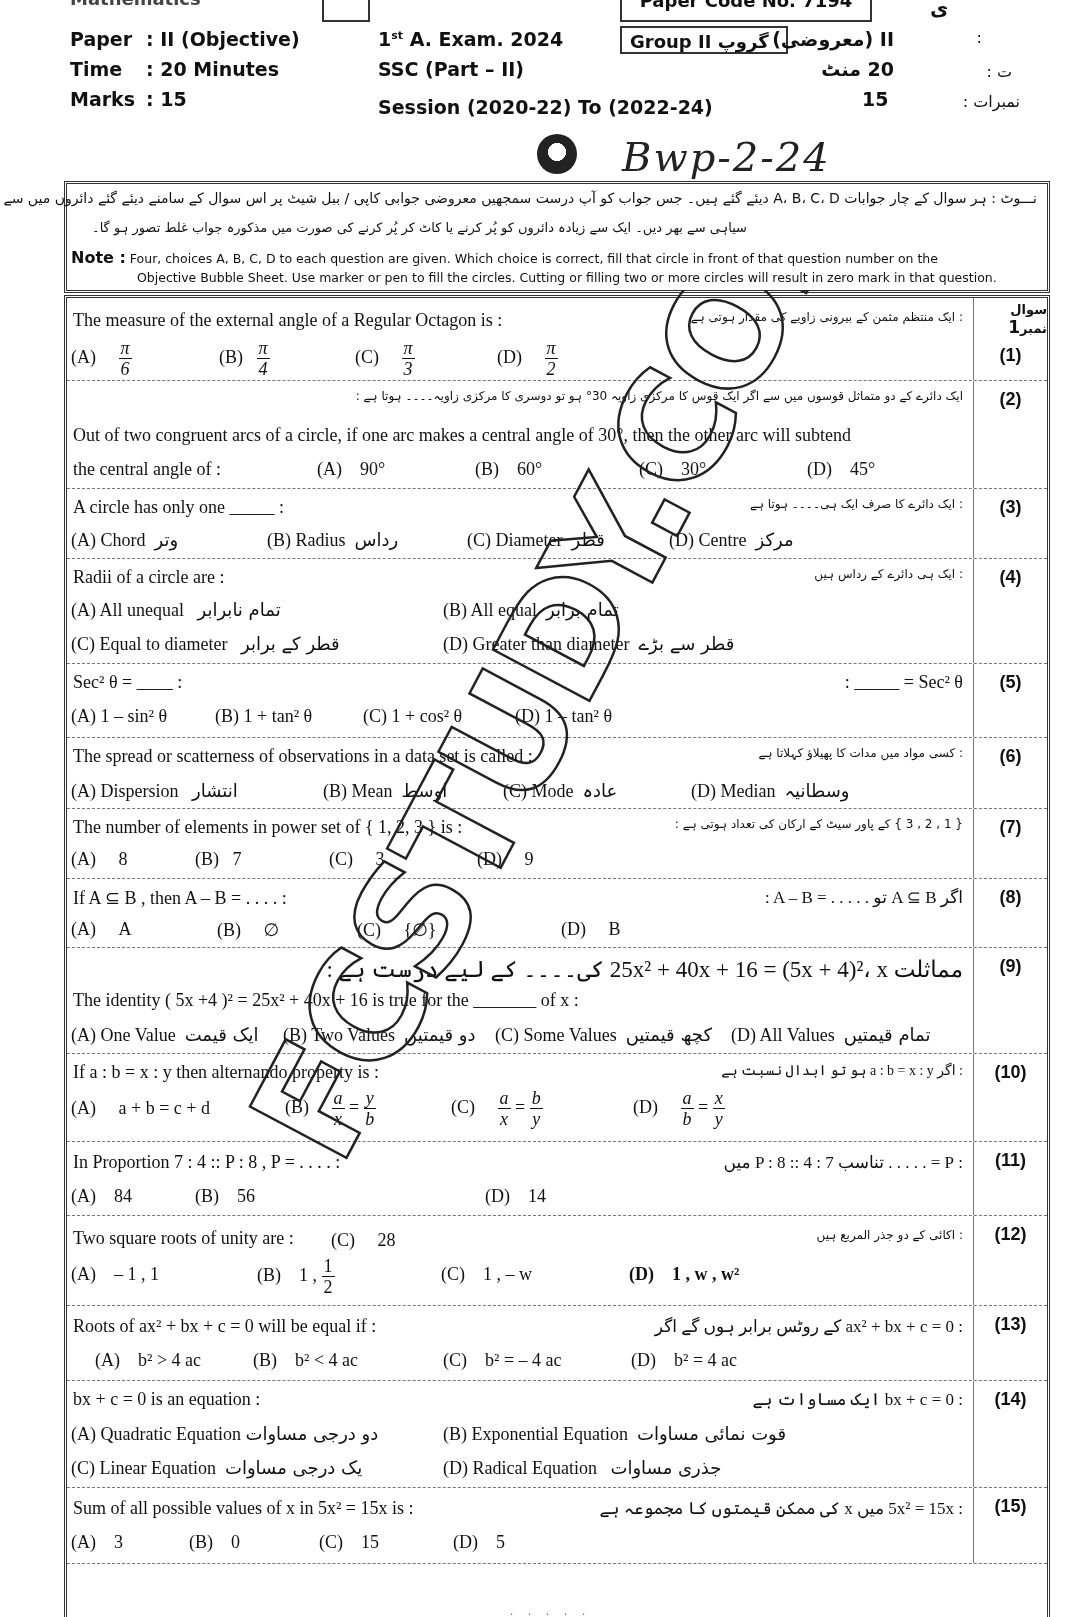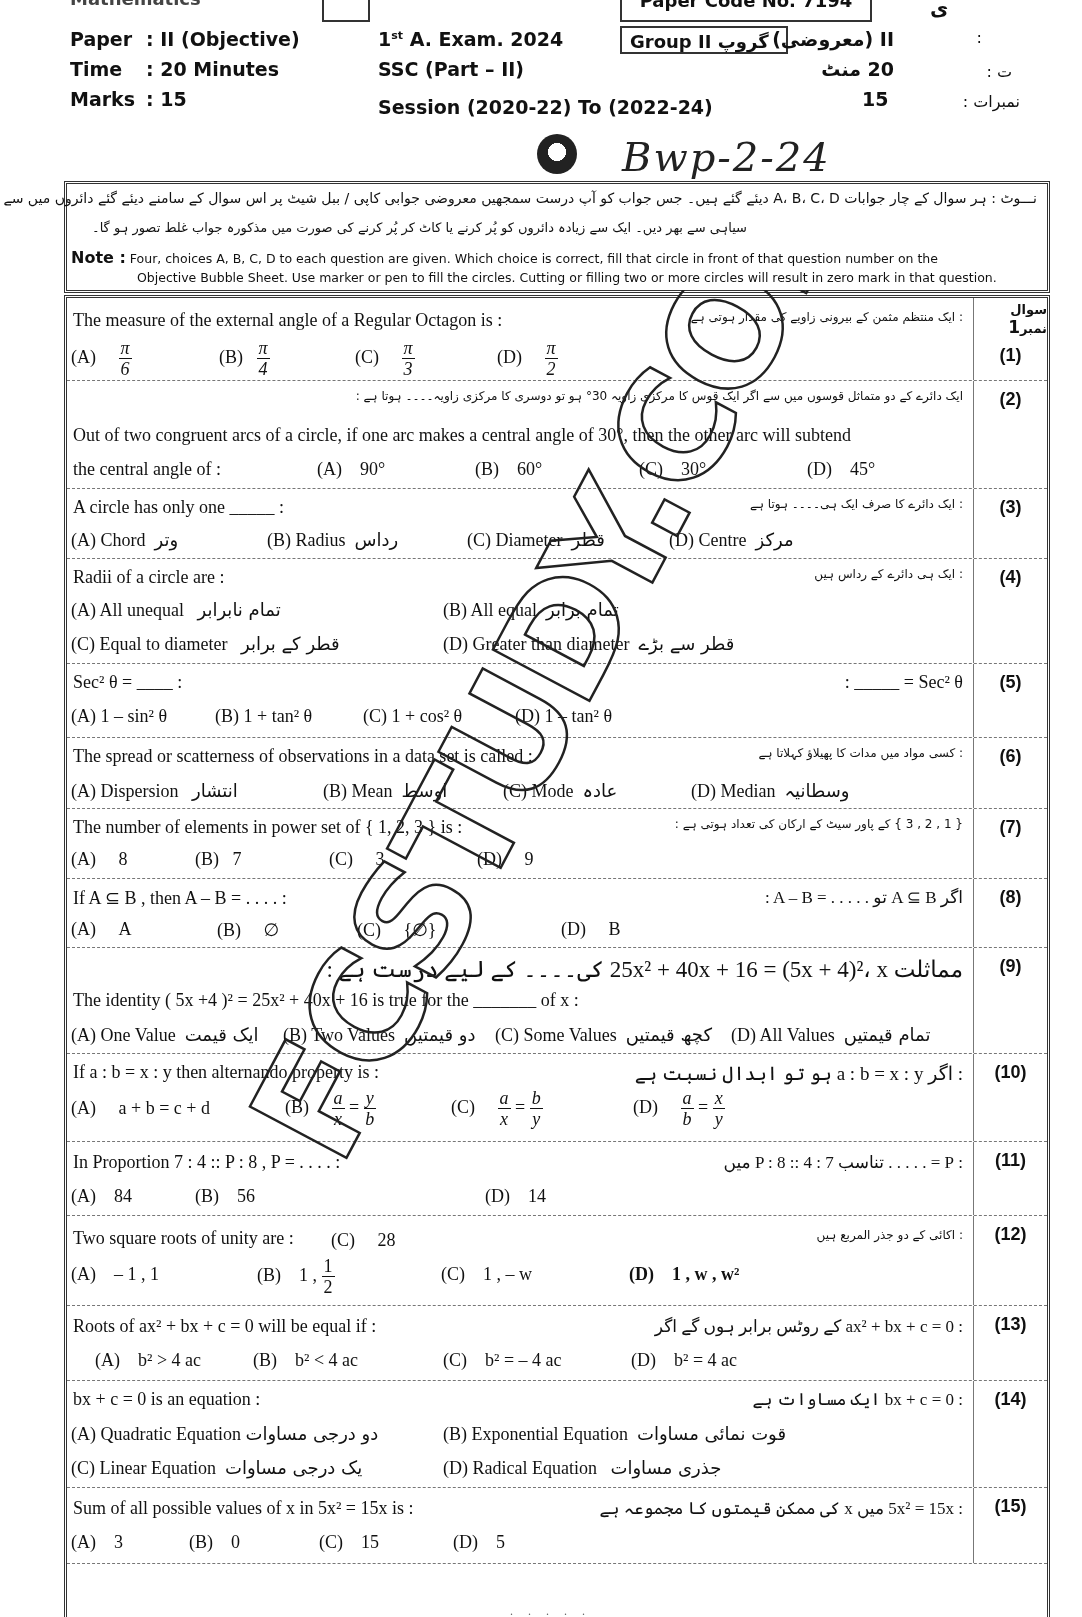--- a/index.html
+++ b/index.html
@@ -182,21 +182,21 @@
     <div class="opt" style="top:76px;left:216px;"><span>(B)</span> <span>Two Values</span>&nbsp;&nbsp;<span class="urdu">دو قیمتیں</span></div>
     <div class="opt" style="top:76px;left:428px;"><span>(C)</span> <span>Some Values</span>&nbsp;&nbsp;<span class="urdu">کچھ قیمتیں</span></div>
     <div class="opt" style="top:76px;left:664px;"><span>(D)</span> <span>All Values</span>&nbsp;&nbsp;<span class="urdu">تمام قیمتیں</span></div>
     <div class="qnum">
         <span class="n">(9)</span>
       </div>
   </div>
 
   <div class="q" style="top:756px;height:88px;">
     <div class="en" style="top:8px;">If a : b = x : y  then alternando property is  :</div>
-    <div class="ur" style="top:8px;font-size:19px;direction:rtl;">:  اگر a : b = x : y ہو تو ابدال نسبت ہے</div>
+    <div class="ur" style="top:8px;font-size:14px;direction:rtl;">:  اگر a : b = x : y ہو تو ابدال نسبت ہے</div>
     <div class="opt" style="top:44px;left:4px;"><span>(A)</span>&nbsp;&nbsp;&nbsp;&nbsp;&nbsp;<span>a + b = c + d</span></div>
     <div class="opt" style="top:34px;left:218px;"><span>(B)</span>&nbsp;&nbsp;&nbsp;&nbsp;&nbsp;<span class="frac"><span class="top">a</span><span>x</span></span> = <span class="frac"><span class="top">y</span><span>b</span></span></div>
     <div class="opt" style="top:34px;left:384px;"><span>(C)</span>&nbsp;&nbsp;&nbsp;&nbsp;&nbsp;<span class="frac"><span class="top">a</span><span>x</span></span> = <span class="frac"><span class="top">b</span><span>y</span></span></div>
     <div class="opt" style="top:34px;left:566px;"><span>(D)</span>&nbsp;&nbsp;&nbsp;&nbsp;&nbsp;<span class="frac"><span class="top">a</span><span>b</span></span> = <span class="frac"><span class="top">x</span><span>y</span></span></div>
     <div class="qnum">
         <span class="n">(10)</span>
       </div>
   </div>
 
   <div class="q" style="top:844px;height:74px;">

